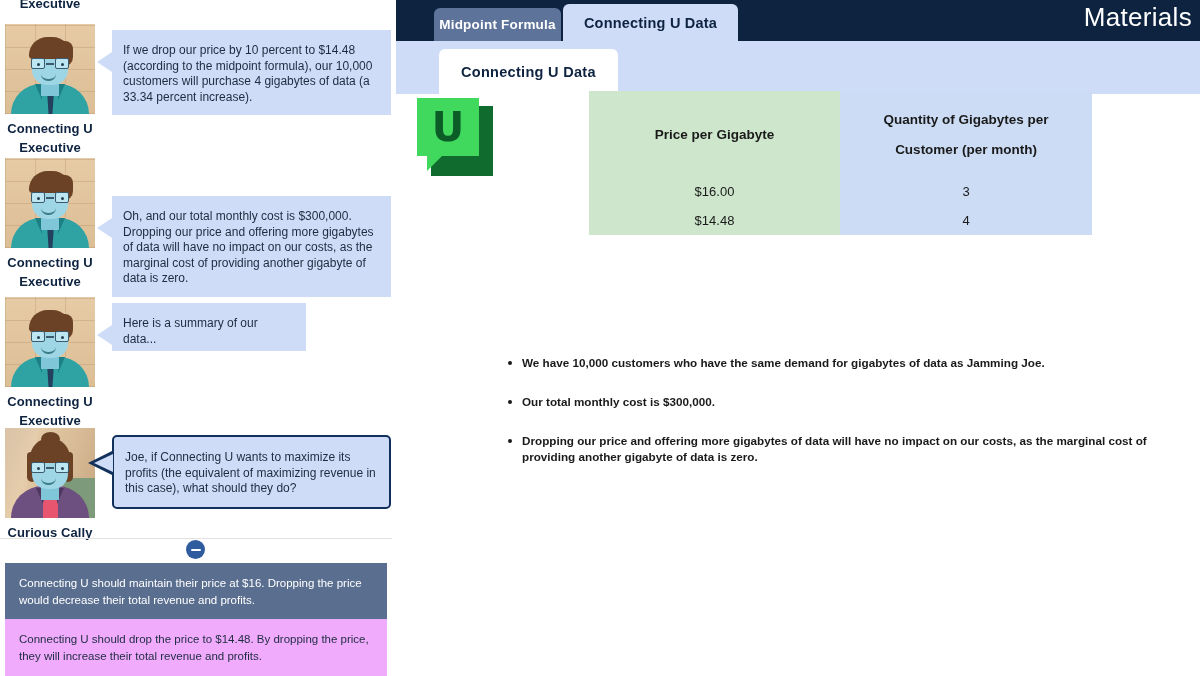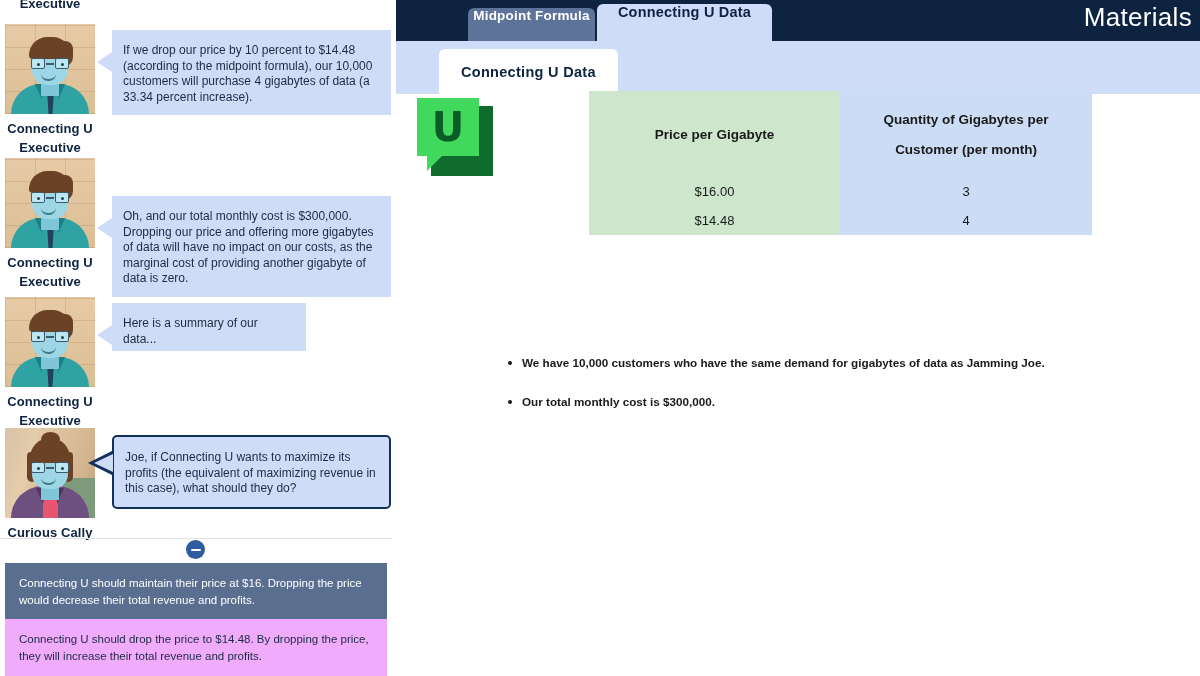--- a/index.html
+++ b/index.html
@@ -190,22 +190,22 @@
     background: #0d2340;
   }
   #materials-title {
     position: absolute; right: 8px; top: 2px;
     color: #ffffff; font-size: 26px; letter-spacing: .3px;
   }
   .tab {
     position: absolute; top: 8px; height: 33px;
     border-radius: 6px 6px 0 0;
     font-size: 13.5px; font-weight: bold;
-    display: flex; align-items: flex-start; justify-content: center;
-    cursor: pointer; letter-spacing: .2px; margin-left: 34px;
+    display: flex; align-items: center; justify-content: center;
+    cursor: pointer; letter-spacing: .2px;
   }
   .tab.inactive { background: #5e7399; color: #ffffff; }
   .tab.active   { background: #cfdcf7; color: #0d2340; top: 4px; height: 37px; font-size: 14.5px; }
 
   #subtabbar {
     position: absolute; left: 0; top: 41px; width: 804px; height: 53px;
     background: #cfdcf7;
   }
   #subtab {
     position: absolute; left: 43px; top: 8px;
@@ -460,16 +460,19 @@
     </tbody>
       </table>
 
     <div id="bullets">
       <div class="bullet">
         <span>We have 10,000 customers who have the same demand for gigabytes of data as Jamming Joe.</span>
       </div>
       <div class="bullet">
         <span>Our total monthly cost is $300,000.</span>
       </div>
+      <div class="bullet">
+        <span>Dropping our price and offering more gigabytes of data will have no impact on our costs, as the marginal cost of providing another gigabyte of data is zero.</span>
+      </div>
     </div>
 
   </div>
 </div>
 
 </body></html>

